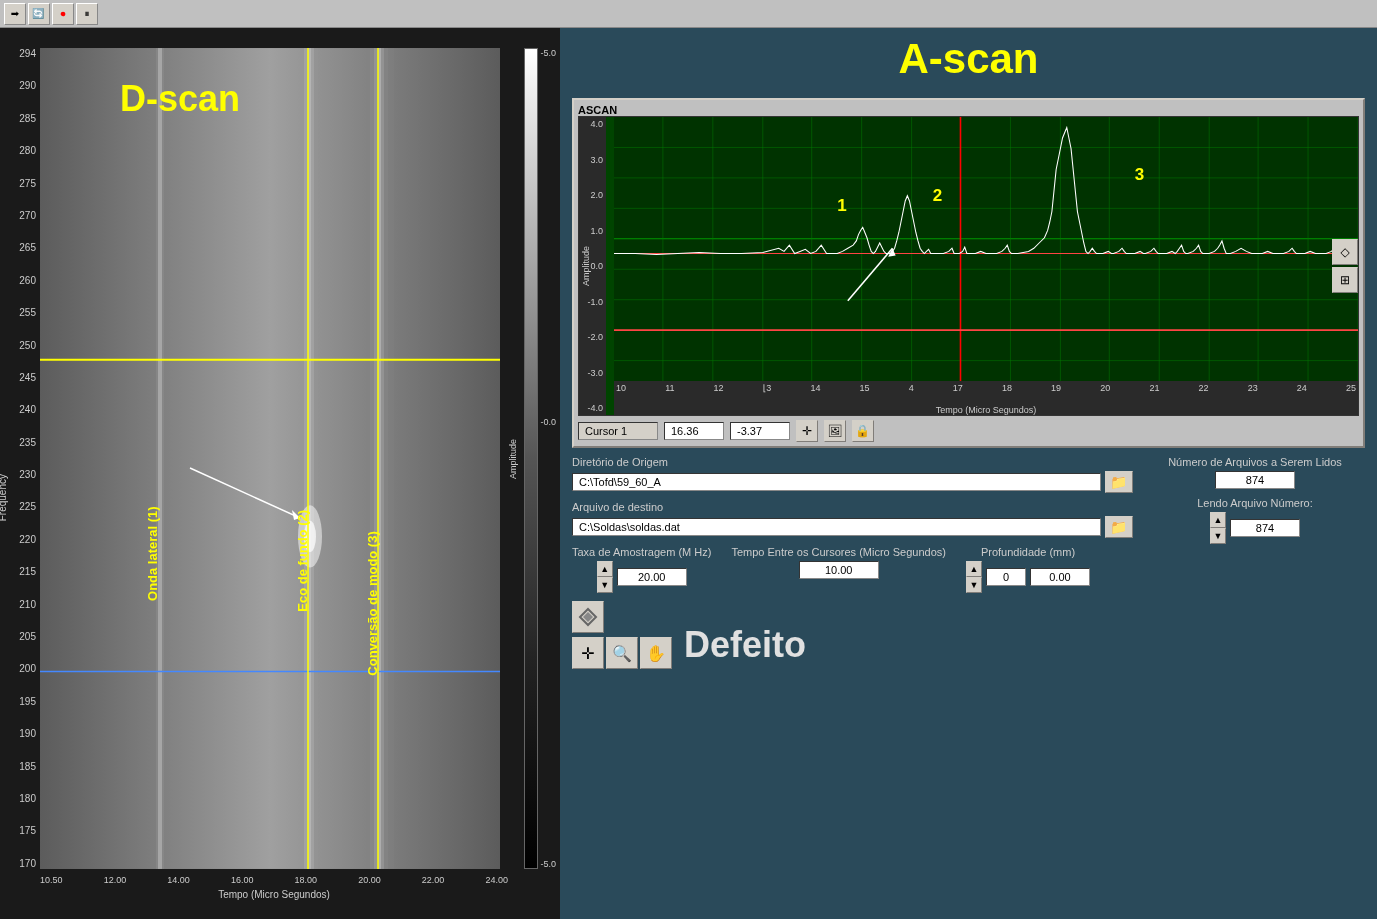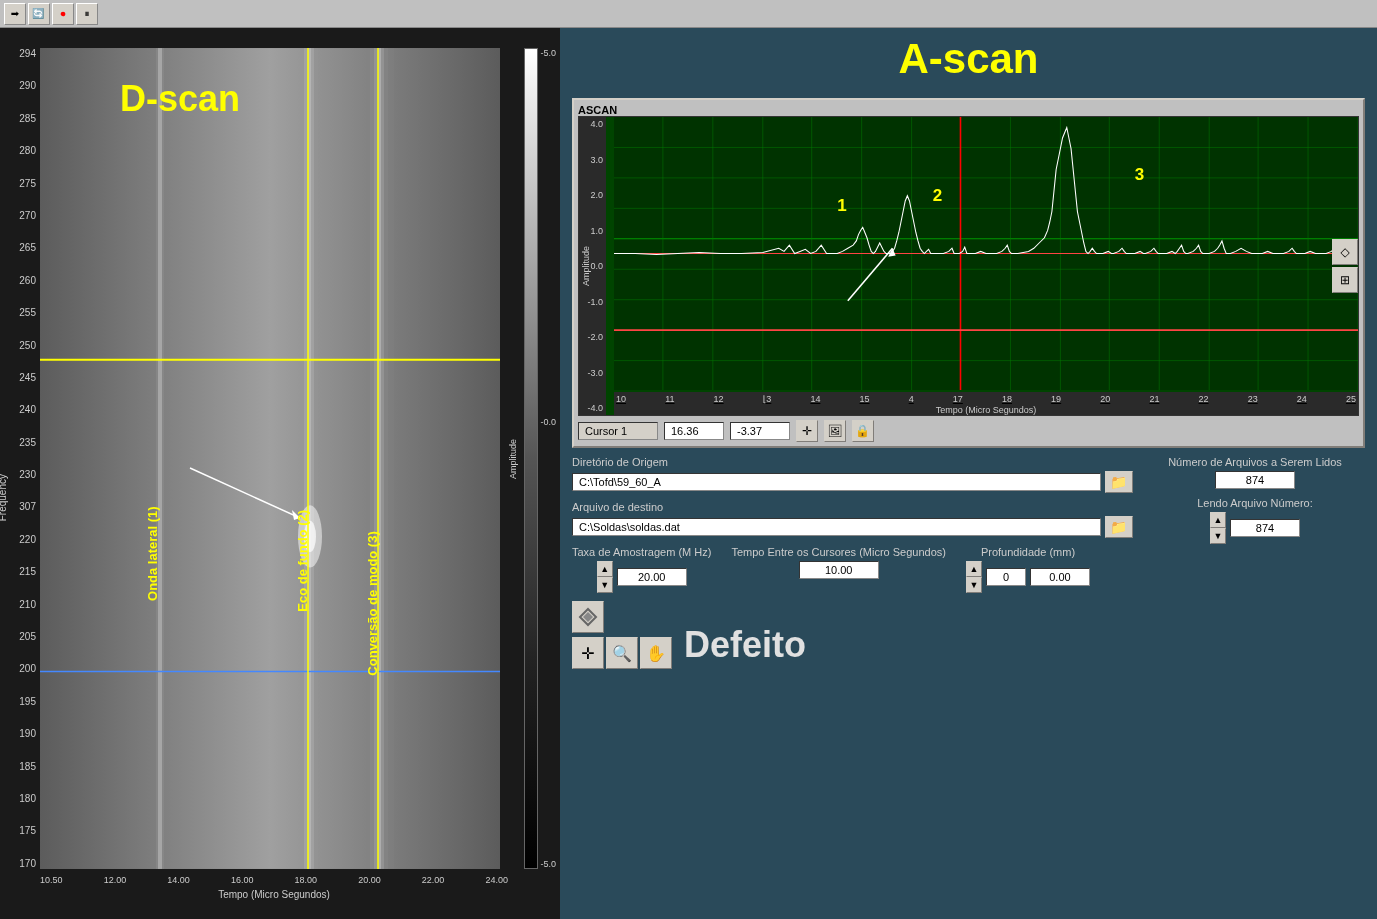--- a/index.html
+++ b/index.html
@@ -150,27 +150,26 @@
       bottom: 25px;
       background: #003300;
       overflow: hidden;
     }
 
     .ascan-x-axis {
       position: absolute;
       left: 35px;
       bottom: 0;
       right: 0;
-      height: 23px;
+      height: 34px;
       background: #2a2a2a;
       display: flex;
       align-items: flex-start;
       justify-content: space-between;
       padding: 2px 2px;
-      text-decoration: underline;
     }
     .ascan-x-label {
       color: #ccc;
       font-size: 9px;
     }
 
     
     .cursor-controls {
       display: flex;
       align-items: center;
@@ -389,21 +388,21 @@
         <span class="freq-label">275</span>
         <span class="freq-label">270</span>
         <span class="freq-label">265</span>
         <span class="freq-label">260</span>
         <span class="freq-label">255</span>
         <span class="freq-label">250</span>
         <span class="freq-label">245</span>
         <span class="freq-label">240</span>
         <span class="freq-label">235</span>
         <span class="freq-label">230</span>
-        <span class="freq-label">307</span>
+        <span class="freq-label">225</span>
         <span class="freq-label">220</span>
         <span class="freq-label">215</span>
         <span class="freq-label">210</span>
         <span class="freq-label">205</span>
         <span class="freq-label">200</span>
         <span class="freq-label">195</span>
         <span class="freq-label">190</span>
         <span class="freq-label">185</span>
         <span class="freq-label">180</span>
         <span class="freq-label">175</span>

